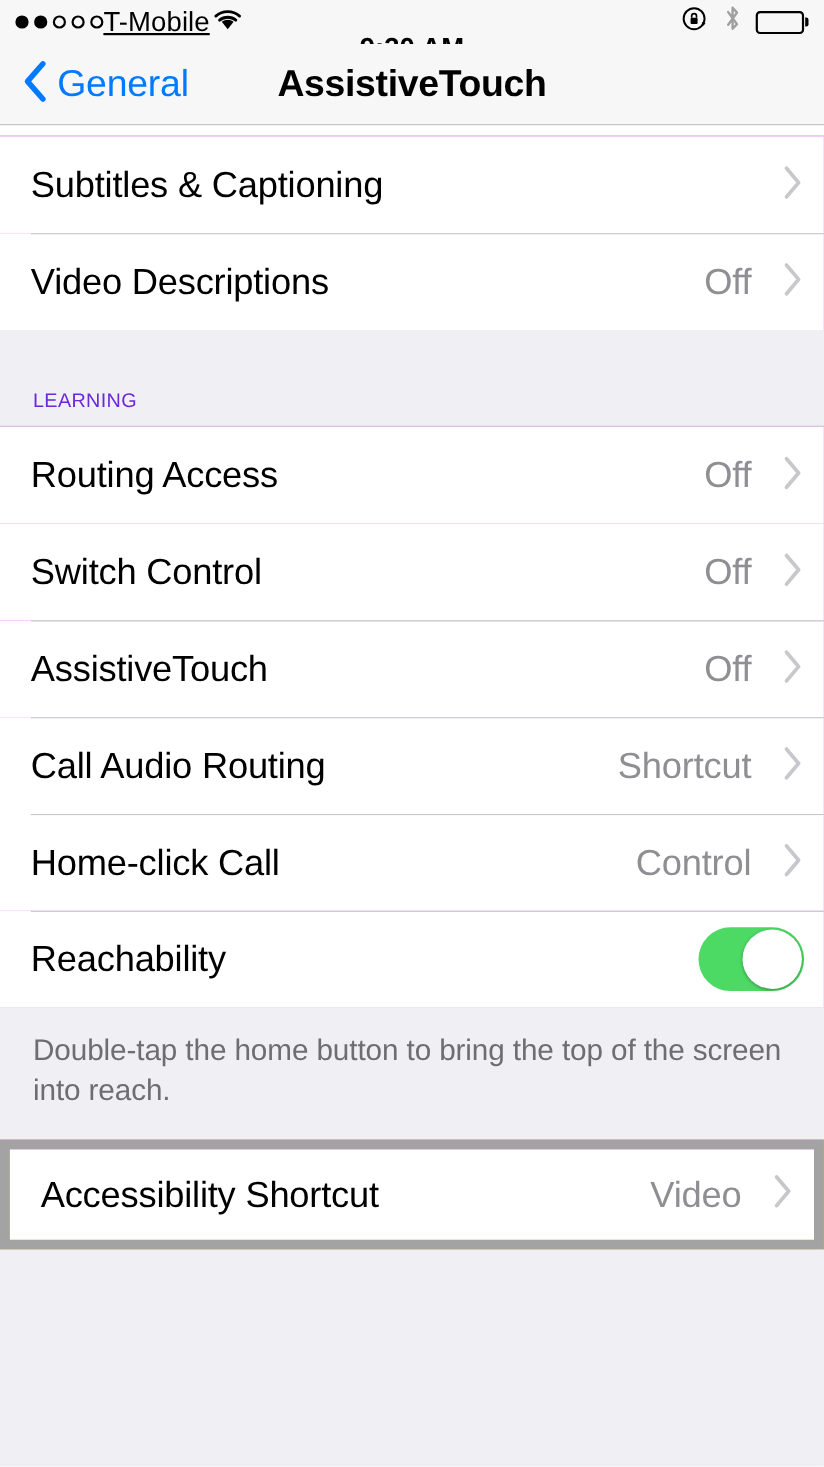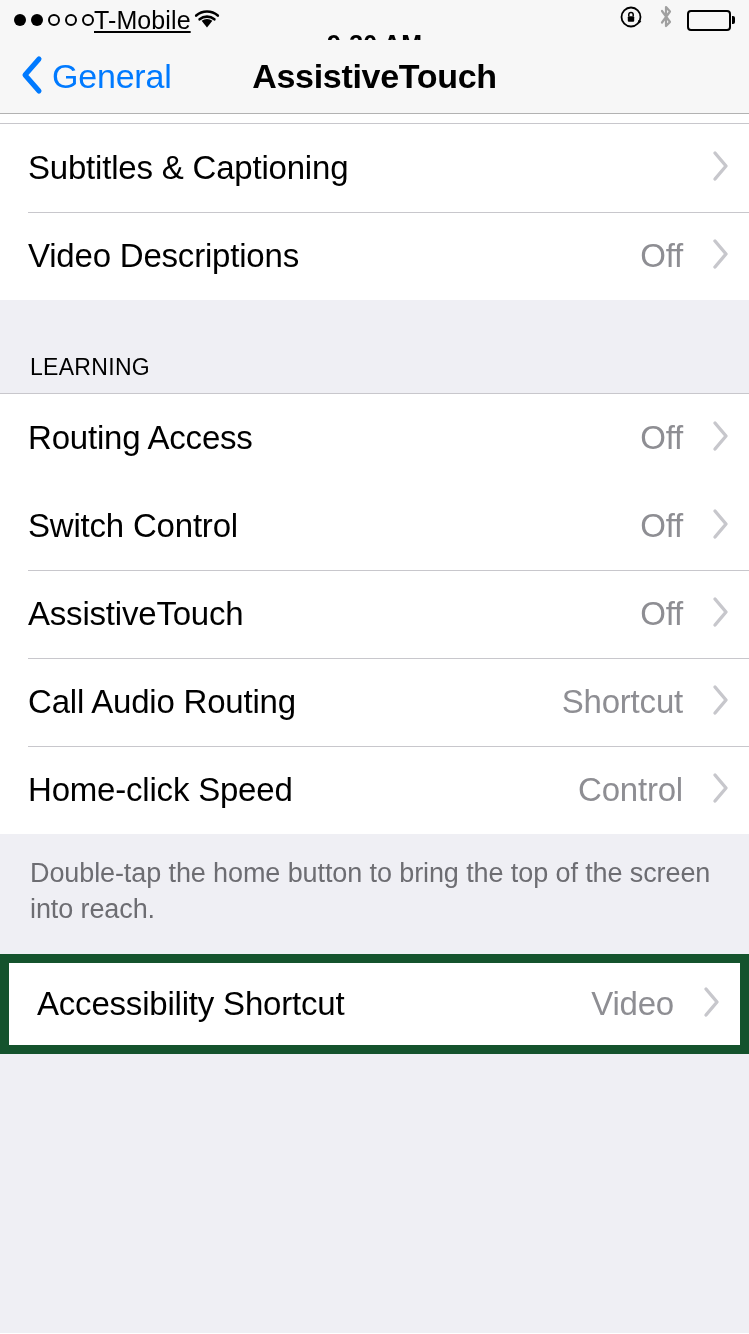--- a/index.html
+++ b/index.html
@@ -172,22 +172,22 @@
     color: #8e8e93;
     letter-spacing: -0.2px;
     margin-right: 28px;
   }
   .row-chevron { display: block; flex-shrink: 0; }
 
   
   .section-header {
     background: #efeff4;
     padding: 54px 0 12px 30px;
-    font-size: 23px;
-    color: #000000;
+    font-size: 18px;
+    color: #6d28d9;
     letter-spacing: 0.3px;
     border-bottom: 1px solid #c8c7cc;
     box-sizing: border-box;
   }
 
   
   .toggle {
     width: 96px;
     height: 58px;
     border-radius: 29px;
@@ -213,21 +213,21 @@
     padding: 22px 30px 26px 30px;
     font-size: 27px;
     line-height: 1.33;
     color: #6d6d72;
     letter-spacing: -0.1px;
     box-sizing: border-box;
   }
 
   
   .highlight-wrap {
-    border: 9px solid #14532d;
+    border: 9px solid #a3a3a3;
     background: #eab308;
     box-sizing: border-box;
   }
   .highlight-wrap .row { height: 82px; }
   .tail-fill {
     background: #efeff4;
     height: 100%;
   }
 </style>
 </head>
@@ -349,26 +349,32 @@
     <div class="row">
       <span class="row-label">Call Audio Routing</span>
       <span class="row-value">Shortcut</span>
       <span class="row-chevron">
         <svg width="20" height="34" viewBox="0 0 20 34">
             <path d="M4 4 L15 17 L4 30" stroke="#c7c7cc" stroke-width="3.4" fill="none" stroke-linecap="round" stroke-linejoin="round"></path>
           </svg>
       </span>
     </div>
     <div class="row">
-      <span class="row-label">Home-click Speed</span>
+      <span class="row-label">Home-click Call</span>
       <span class="row-value">Control</span>
       <span class="row-chevron">
         <svg width="20" height="34" viewBox="0 0 20 34">
             <path d="M4 4 L15 17 L4 30" stroke="#c7c7cc" stroke-width="3.4" fill="none" stroke-linecap="round" stroke-linejoin="round"></path>
           </svg>
+      </span>
+    </div>
+    <div class="row">
+      <span class="row-label">Reachability</span>
+      <span class="toggle">
+        <span class="toggle-knob"></span>
       </span>
     </div>
   </div>
 
   <div class="footer-note">Double-tap the home button to bring the top of the screen into reach.</div>
 
   <div class="highlight-wrap">
     <div class="row">
       <span class="row-label">Accessibility Shortcut</span>
       <span class="row-value">Video</span>

